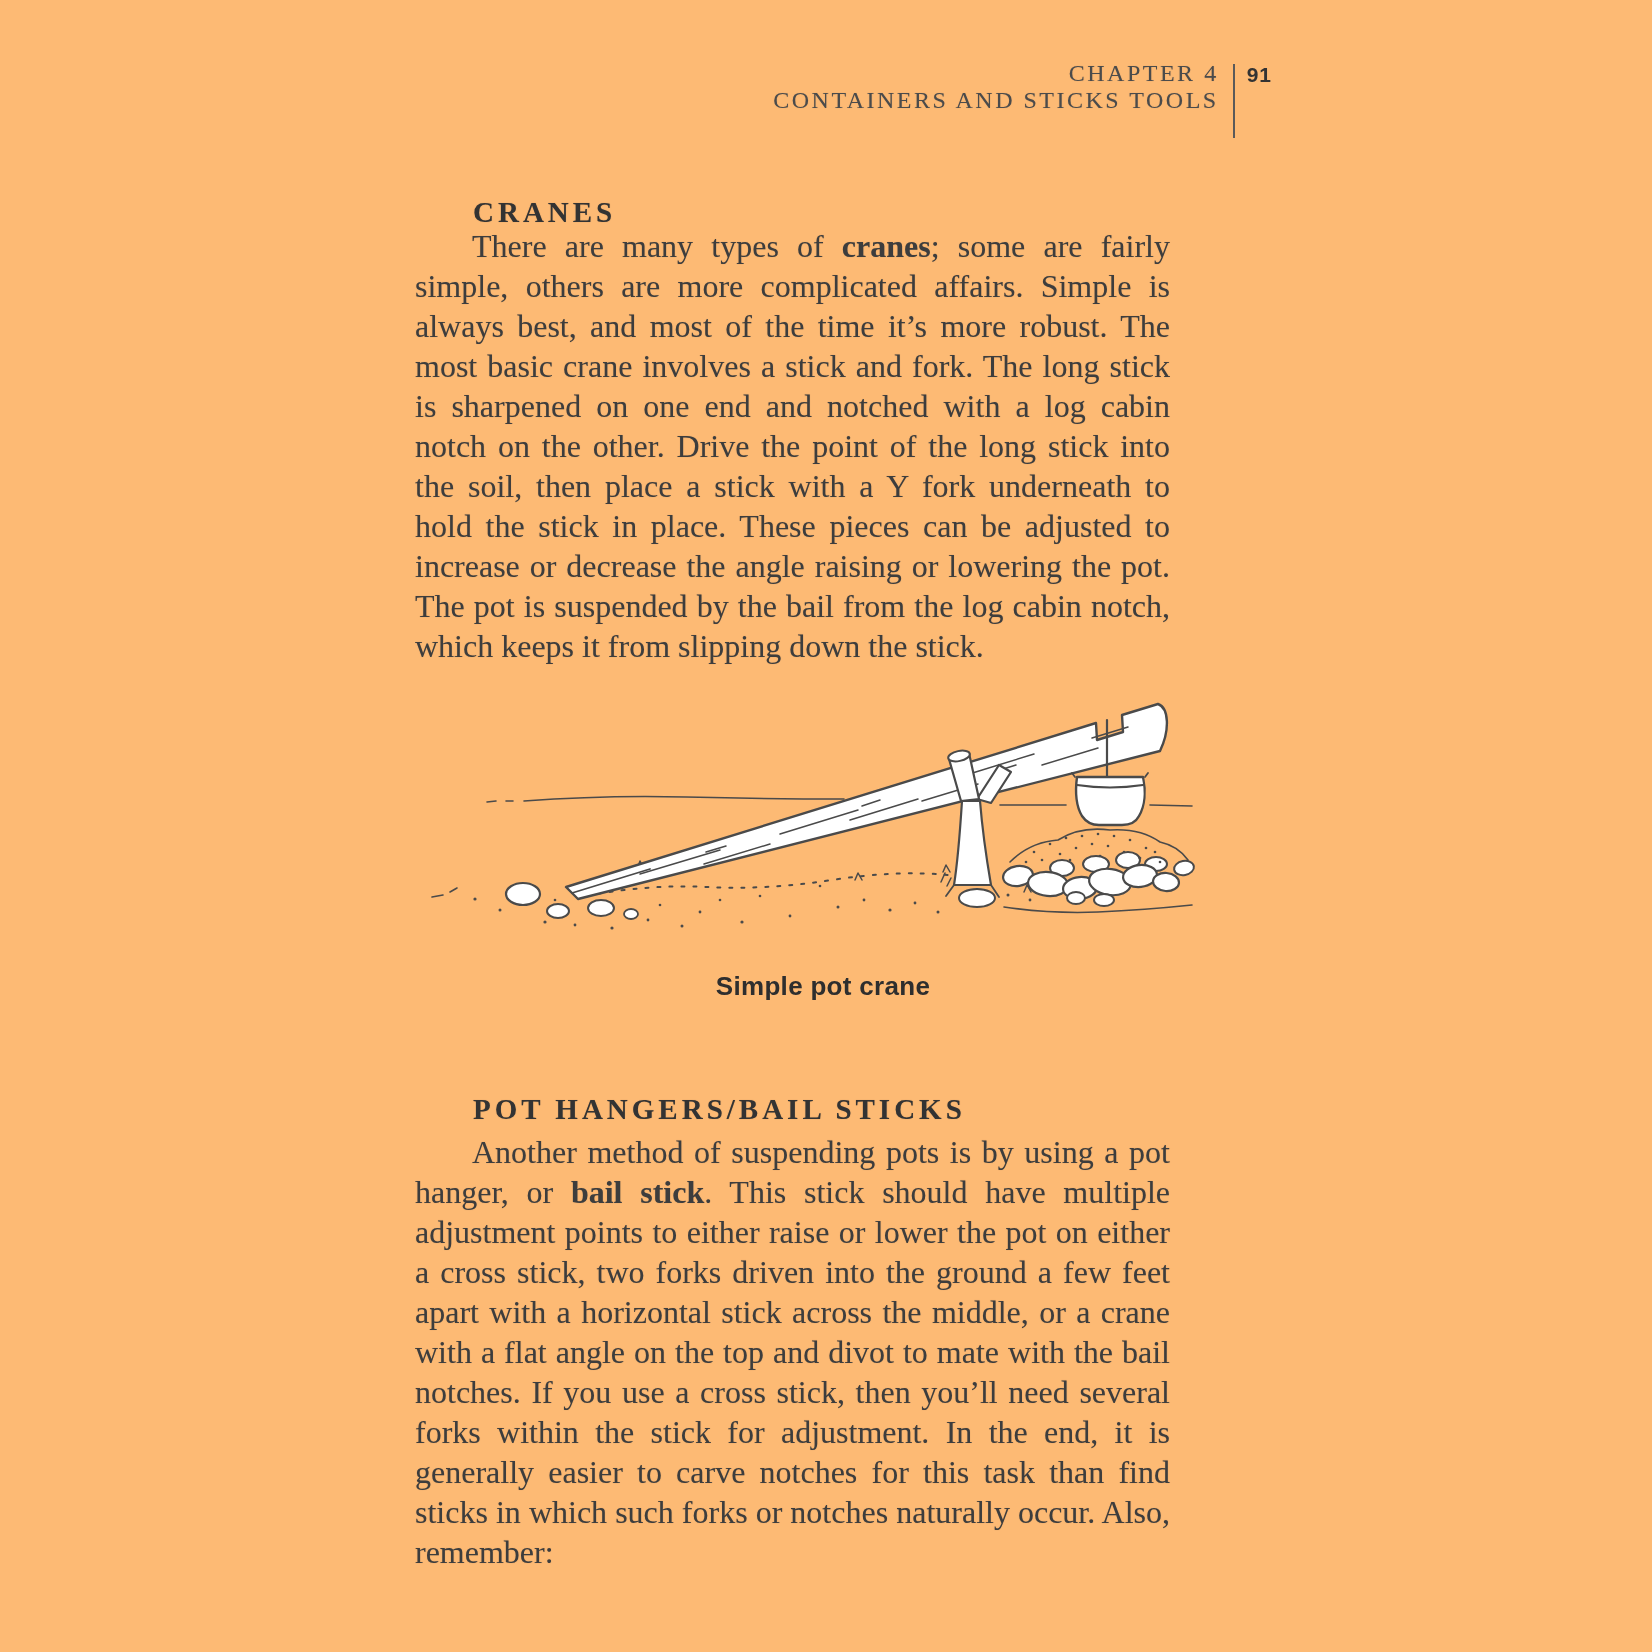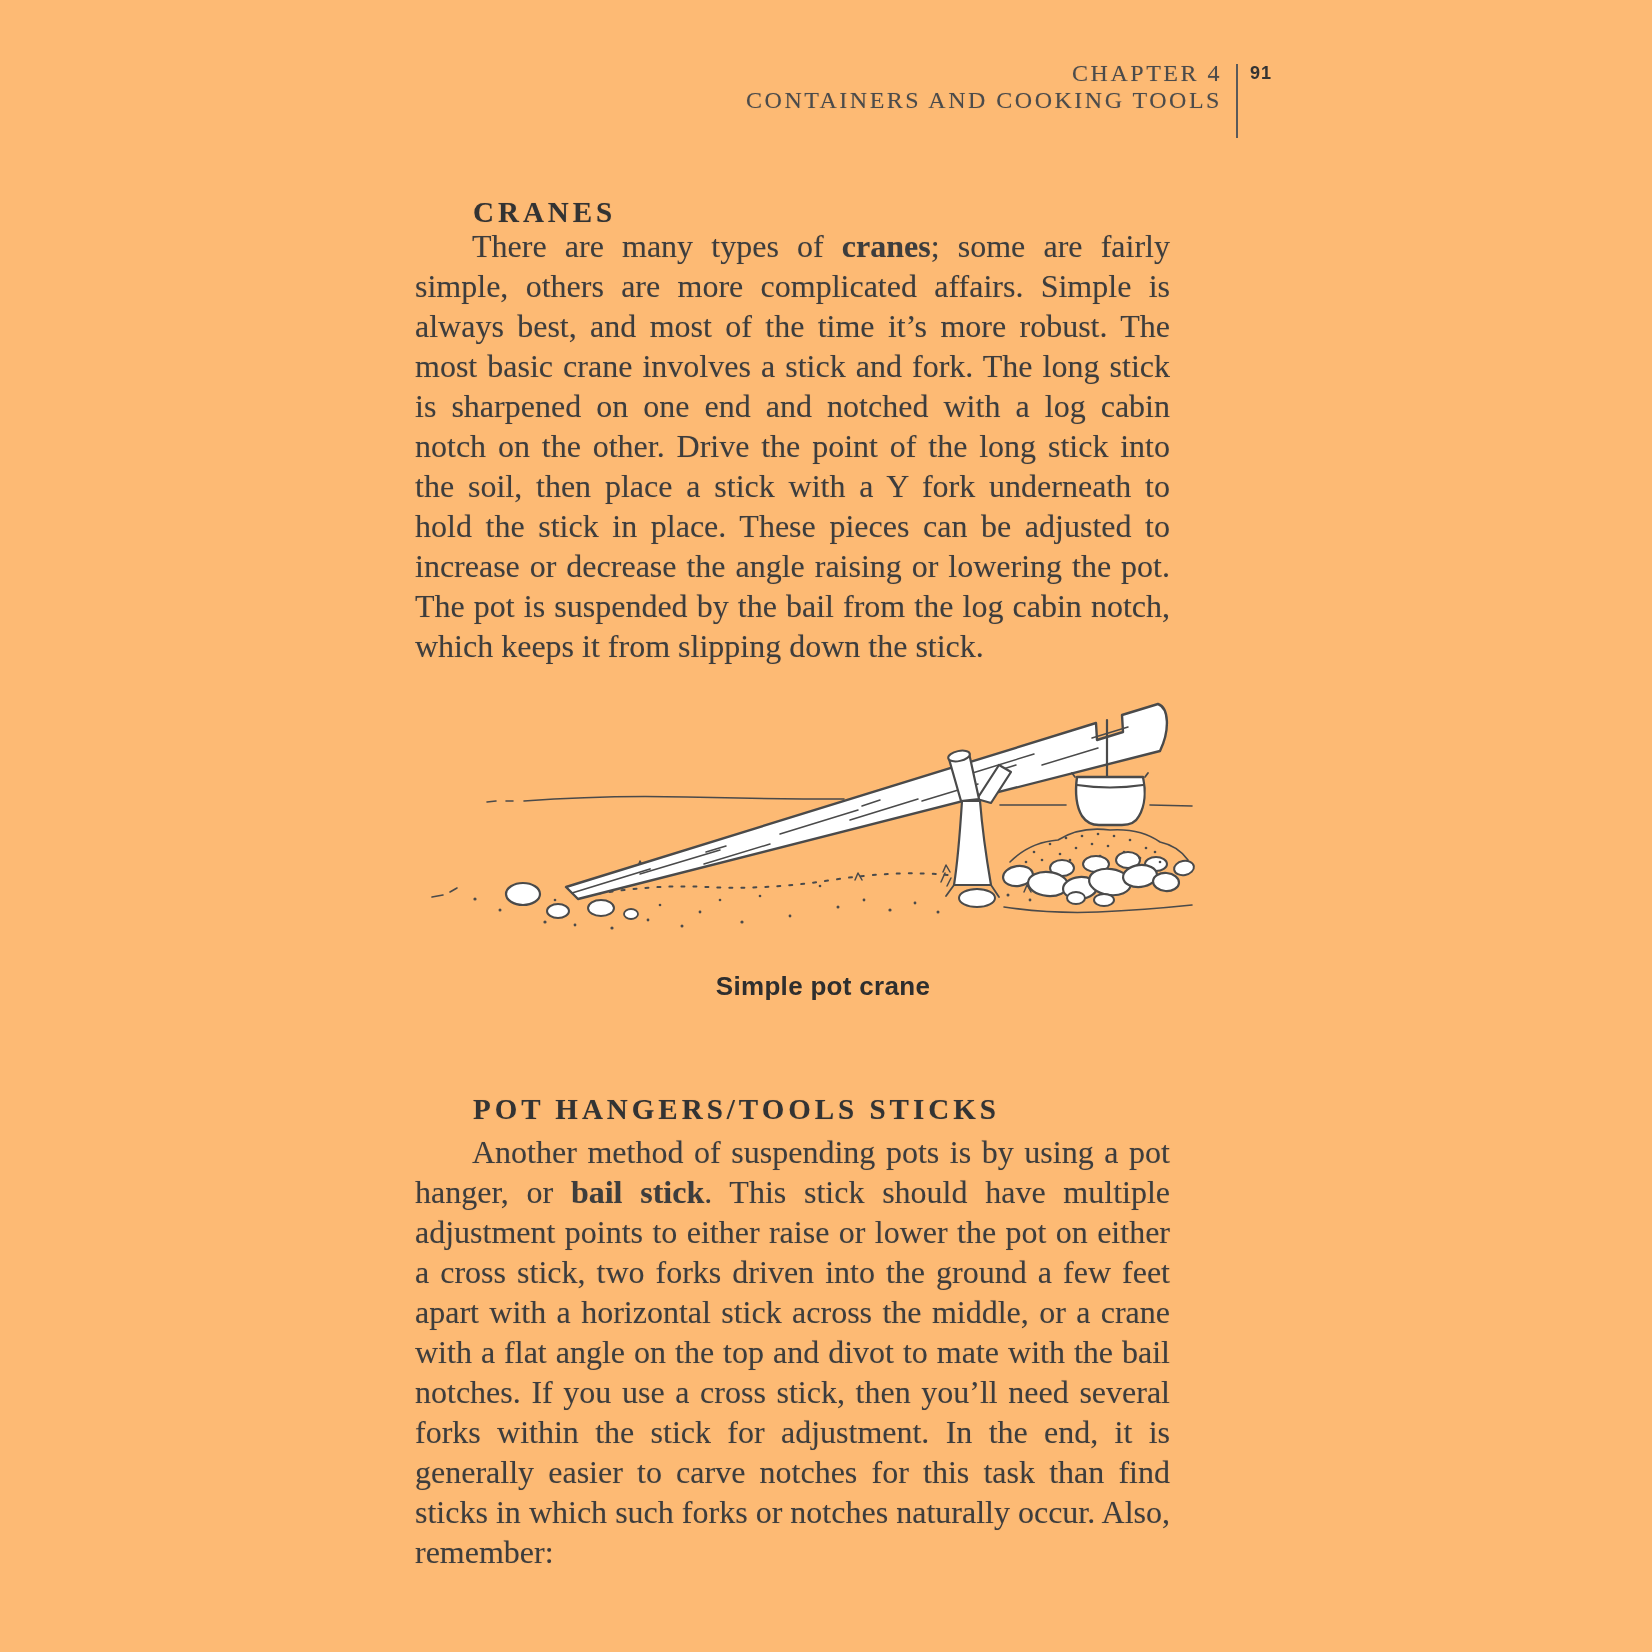--- a/index.html
+++ b/index.html
@@ -4,21 +4,21 @@
 <style>
   html,body{margin:0;padding:0;background:#ffffff;}
   .page{position:relative;width:1652px;height:1652px;background:#fdba74;overflow:hidden;
         font-family:"Liberation Serif",serif;}
 
   
   .running-head{position:absolute;top:60px;right:380px;display:flex;align-items:flex-start;}
   .head-text{text-align:right;font-size:24px;letter-spacing:2.5px;color:#4b4b4b;line-height:27px;
              text-shadow:0 0 1px rgba(75,75,75,.3);}
   .head-rule{width:2px;background:#5a5a5a;height:74px;margin:4px 0 0 14px;}
-  .page-number{font-family:"Liberation Sans",sans-serif;font-weight:700;font-size:18px;color:#333;
+  .page-number{font-family:"Liberation Sans",sans-serif;font-weight:700;font-size:21px;color:#333;
                margin:3px 0 0 12px;letter-spacing:1px;}
 
   
   .sec-heading{position:absolute;left:473px;margin:0;font-size:29px;font-weight:600;
                letter-spacing:4px;color:#333;text-shadow:0 0 1px rgba(51,51,51,.3);}
   #h1{top:196px;}
   #h2{top:1093px;}
 
   
   .body-para{position:absolute;left:415px;width:755px;margin:0;font-size:32px;line-height:40px;
@@ -36,21 +36,21 @@
                   letter-spacing:.3px;color:#2e2e2e;}
 </style>
 </head>
 <body>
 
 <div class="page">
 
   <header class="running-head">
     <div class="head-text">
       <div>CHAPTER 4</div>
-      <div>CONTAINERS AND COOKING TOOLS</div>
+      <div>CONTAINERS AND STICKS TOOLS</div>
     </div>
     <div class="head-rule"></div>
     <div class="page-number">91</div>
   </header>
 
   <h2 class="sec-heading" id="h1">CRANES</h2>
 
   <p class="body-para" id="p1"><span>There are many types of </span><span class="b">cranes</span><span>; some are fairly simple, others are more complicated affairs. Simple is always best, and most of the time it’s more robust. The most basic crane involves a stick and fork. The long stick is sharpened on one end and notched with a log cabin notch on the other. Drive the point of the long stick into the soil, then place a stick with a Y fork underneath to hold the stick in place. These pieces can be adjusted to increase or decrease the angle raising or lowering the pot. The pot is suspended by the bail from the log cabin notch, which keeps it from slipping down the stick.</span></p>
 
   <figure id="fig">
@@ -152,17 +152,17 @@
           <circle cx="1100" cy="856" r="1.3"></circle>
         <circle cx="1070" cy="860" r="1.3"></circle>
           <circle cx="1155" cy="852" r="1.3"></circle>
         <circle cx="1026" cy="862" r="1.3"></circle>
           <circle cx="1160" cy="862" r="1.3"></circle>
       </g>
     </svg>
     <figcaption>Simple pot crane</figcaption>
   </figure>
 
-  <h2 class="sec-heading" id="h2">POT HANGERS/TOOLS STICKS</h2>
+  <h2 class="sec-heading" id="h2">POT HANGERS/BAIL STICKS</h2>
 
   <p class="body-para" id="p2"><span>Another method of suspending pots is by using a pot hanger, or </span><span class="b">bail stick</span><span>. This stick should have multiple adjustment points to either raise or lower the pot on either a cross stick, two forks driven into the ground a few feet apart with a horizontal stick across the middle, or a crane with a flat angle on the top and divot to mate with the bail notches. If you use a cross stick, then you’ll need several forks within the stick for adjustment. In the end, it is generally easier to carve notches for this task than find sticks in which such forks or notches naturally occur. Also, remember:</span></p>
 
 </div>
 
 </body></html>

